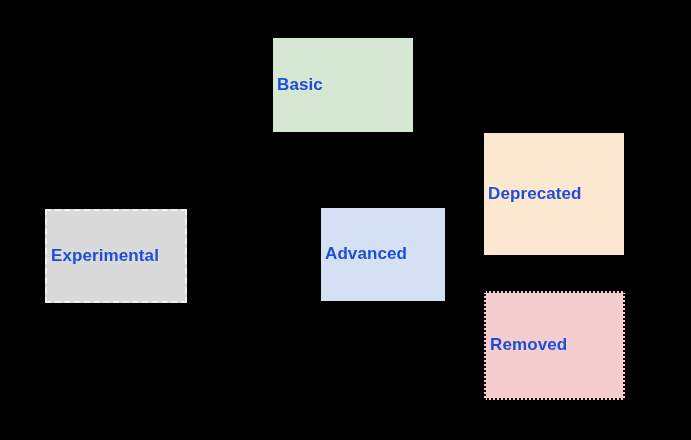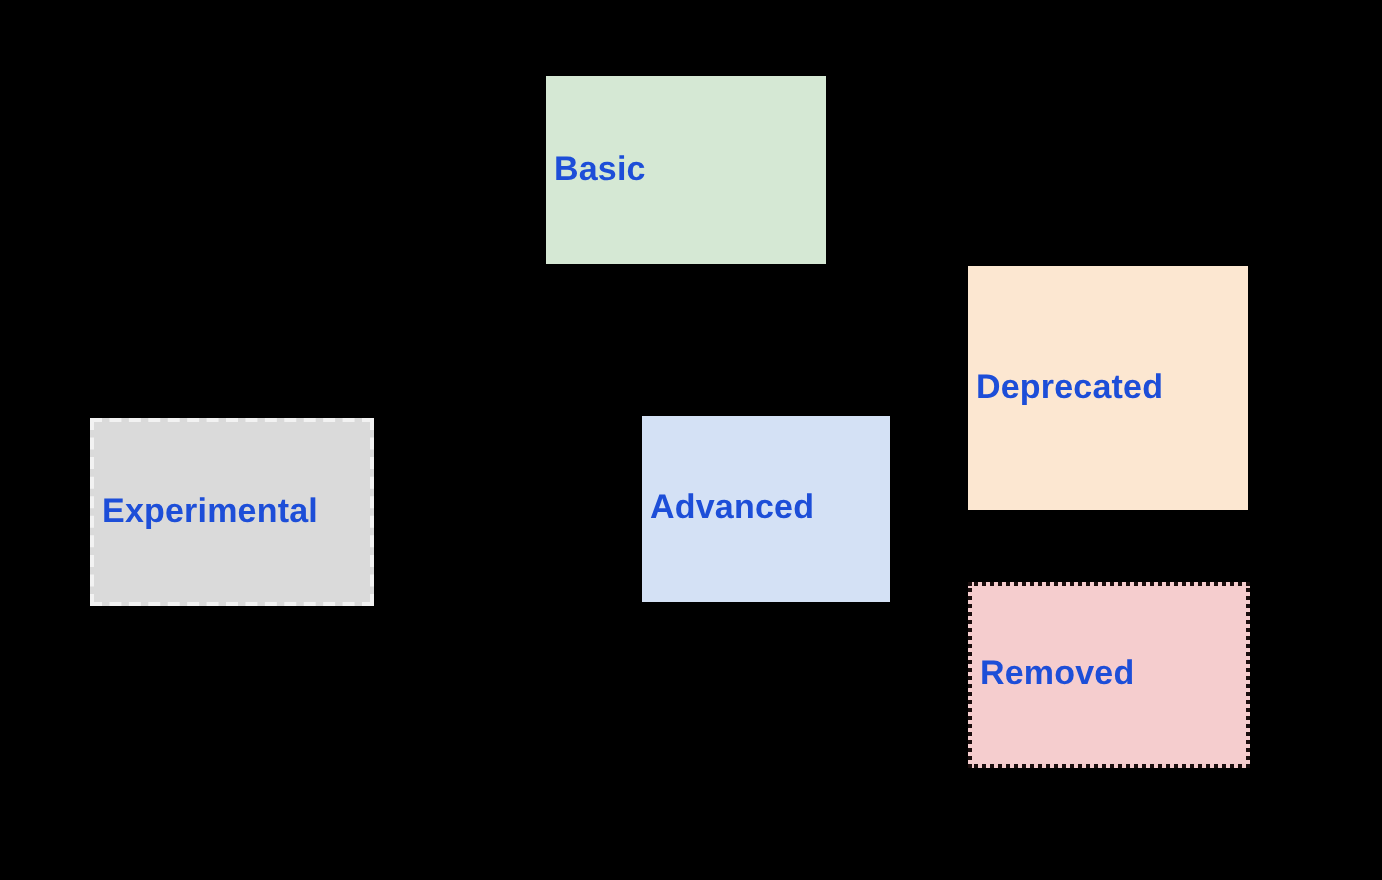--- a/index.html
+++ b/index.html
@@ -55,17 +55,17 @@
   </div>
 
   <div class="node border-dashed" style="left:45px; top:209px; width:142px; height:94px; background:#dadada;">
     <span class="node-label">Experimental</span>
   </div>
 
   <div class="node border-none" style="left:273px; top:208px; width:124px; height:93px; background:#d4e1f5;margin-left:48px;">
     <span class="node-label">Advanced</span>
   </div>
 
-  <div class="node border-dotted" style="left:484px; top:291px; width:141px; height:93px; background:#f5cdce;">
+  <div class="node border-dotted" style="left:484px; top:291px; width:141px; height:109px; background:#f5cdce;">
     <span class="node-label">Removed</span>
   </div>
 
 </div>
 
 </body></html>

